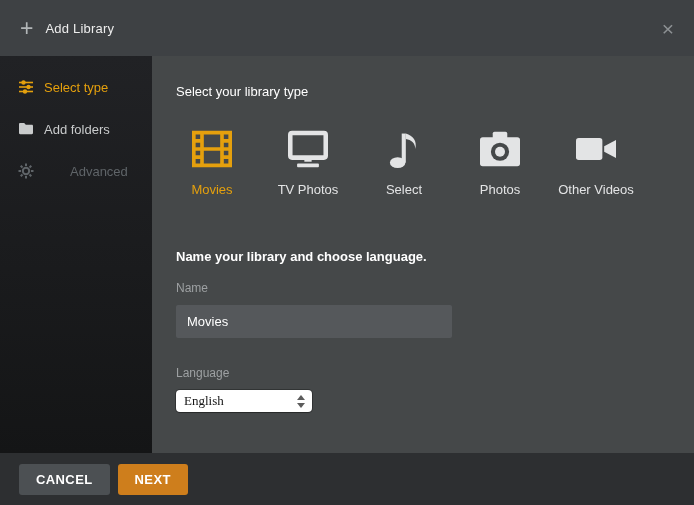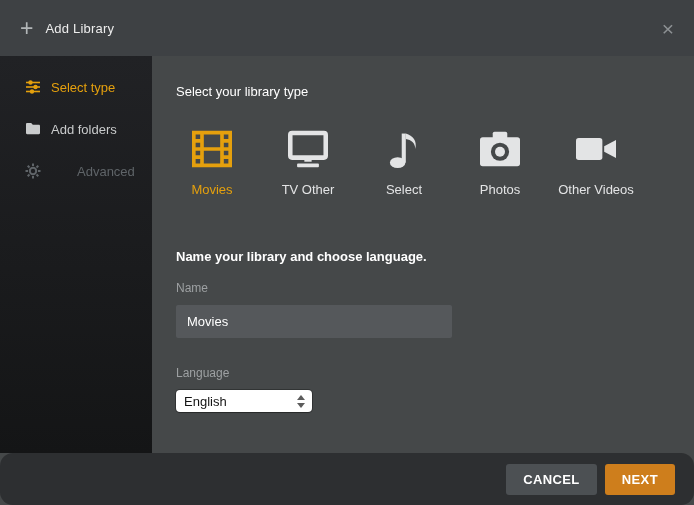--- a/index.html
+++ b/index.html
@@ -7,46 +7,46 @@
   body { font-family:"Liberation Sans",sans-serif; background:var(--main-bg,#454849); overflow:hidden; }
   .dialog { width:694px; height:505px; display:flex; flex-direction:column; }
 
   header { height:56px; background:var(--header-bg,#3e4144); display:flex; align-items:center; padding:0 20px; flex:0 0 auto; }
   .plus { color:#b2b6b8; font-size:23px; font-weight:400; margin-right:12px; line-height:1; }
   h1 { color:#ededed; font-size:13px; font-weight:500; letter-spacing:.2px; }
   .close { margin-left:auto; color:#8d9194; font-size:21px; cursor:pointer; line-height:1; }
 
   .bodyrow { flex:1; display:flex; min-height:0; }
   .sidebar { width:152px; background:linear-gradient(180deg,#212225,#141516); padding-top:10px; flex:0 0 auto; }
-  .side-item { display:flex; align-items:center; gap:10px; height:42px; padding:0 25px; font-size:13px; color:#c9cbcc; cursor:pointer; }
+  .side-item { display:flex; align-items:center; gap:10px; height:42px; padding:0 18px; font-size:13px; color:#c9cbcc; cursor:pointer; }
   .side-icon { width:16px; height:16px; display:inline-flex; flex:0 0 auto; }
   .side-item.active { color:var(--accent,#e5a00d); }
   .side-item.dim { color:#5f6468;gap:36px; }
 
   .content { flex:1; background:var(--main-bg,#454849); padding:28px 24px 0; }
   .section-title { color:#fff; font-size:13px; }
   .types { display:flex; gap:24px; margin-top:30px; }
   .type { width:72px; display:flex; flex-direction:column; align-items:center; gap:13px; color:#e3e4e5; cursor:pointer; }
   .type-icon { height:40px; display:flex; align-items:flex-end; }
   .type-icon svg { width:44px; height:40px; display:block; }
   .type-label { font-size:13px; white-space:nowrap; }
   .type.selected { color:var(--accent,#e5a00d); }
 
   .name-title { margin-top:52px; color:#fff; font-size:13px; font-weight:bold; }
   .fields { display:flex; gap:28px; margin-top:17px;flex-direction:column; }
   .field label { display:block; font-size:12px; color:#9da0a2; margin-bottom:10px; }
   .name-input { width:276px; height:33px; background:#55585b; border:none; border-radius:2px; color:#fff; font-size:13px; padding:0 11px; font-family:inherit; outline:none; }
-  .select { width:136px; height:22px; background:#fff; border-radius:4px; display:flex; align-items:center; padding:0 5px 0 8px; font-size:13px; color:#141414; cursor:pointer; box-shadow:0 0 0 1px rgba(0,0,0,.28), 0 1px 1px rgba(0,0,0,.2); }
+  .select { width:136px; height:22px; background:#fff; border-radius:4px; display:flex; align-items:center; padding:0 5px 0 8px; font-size:13px; color:#141414; cursor:pointer; box-shadow:0 0 0 1px rgba(0,0,0,.28), 0 1px 1px rgba(0,0,0,.2);font-family:Liberation Serif, serif; }
   .select-value { flex:1; }
   .arrows { display:flex; flex-direction:column; gap:3px; padding-right:2px; }
   .arrows i { display:block; width:0; height:0; border-left:4px solid transparent; border-right:4px solid transparent; }
   .arrows .up { border-bottom:5px solid #5c5c5c; }
   .arrows .down { border-top:5px solid #5c5c5c; }
 
-  footer { height:52px; background:var(--footer-bg,#2d2f31); display:flex; align-items:center; justify-content:flex-end; gap:8px; padding:0 19px; flex:0 0 auto;border-radius:13px; }
+  footer { height:52px; background:var(--footer-bg,#2d2f31); display:flex; align-items:center; gap:8px; padding:0 19px; flex:0 0 auto; }
   .btn { border:none; border-radius:3px; height:31px; padding:0 17px; font-family:inherit; font-size:13px; font-weight:bold; color:#fff; letter-spacing:.4px; cursor:pointer; }
   .btn.cancel { background:#4c5053; }
   .btn.next { background:var(--next-button,#cc7b19); }
 </style>
 </head>
 <body>
 
 <div class="dialog">
 
   <header>
@@ -107,21 +107,21 @@
           <span class="type-label">Movies</span>
         </div>
         <div class="type">
           <span class="type-icon">
             <svg viewBox="0 0 48 44">
               <rect x="4.5" y="4.5" width="39" height="27" rx="2" fill="none" stroke="currentColor" stroke-width="5"></rect>
               <rect x="20" y="32" width="8" height="4" fill="currentColor"></rect>
               <rect x="12" y="38" width="24" height="4" rx="1" fill="currentColor"></rect>
             </svg>
           </span>
-          <span class="type-label">TV Other</span>
+          <span class="type-label">TV Photos</span>
         </div>
         <div class="type">
           <span class="type-icon">
             <svg viewBox="0 0 48 44" fill="currentColor">
               <ellipse cx="17" cy="37" rx="8.5" ry="6"></ellipse>
               <rect x="21.5" y="5" width="4.5" height="32"></rect>
               <path d="M26 5c8 2.5 12.5 8 10.5 17-.3-7-4.5-10-10.5-11z"></path>
             </svg>
           </span>
           <span class="type-label">Select</span>

